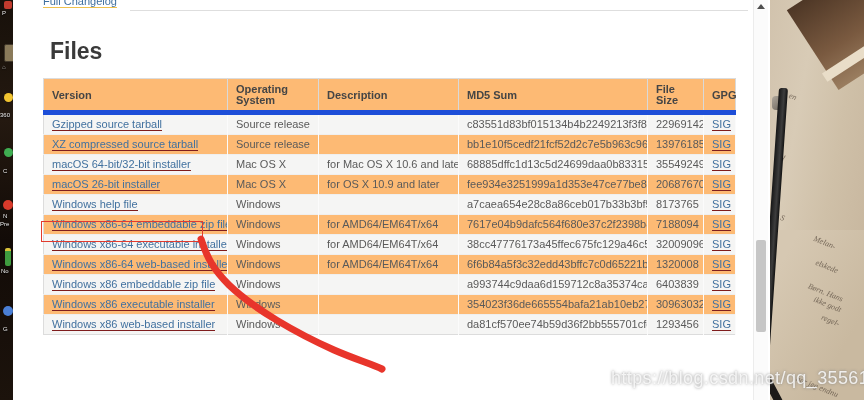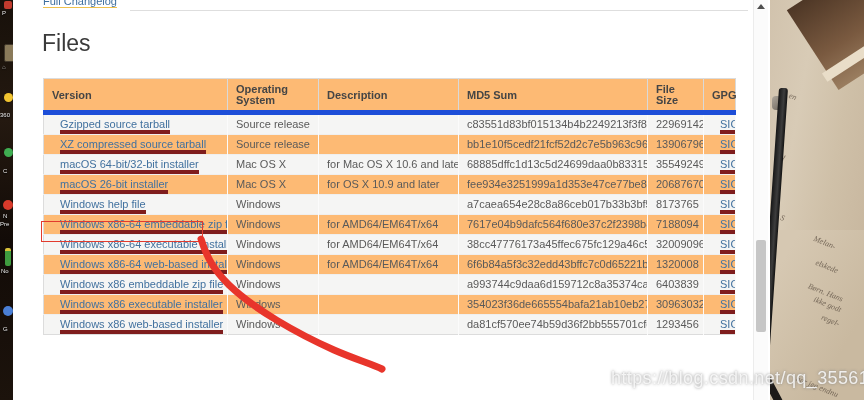--- a/index.html
+++ b/index.html
@@ -28,33 +28,33 @@
   .desktop{position:absolute;left:0;top:0;width:13px;height:400px;overflow:hidden;
     background:linear-gradient(180deg,#17100a,#241910 30%,#120b07 60%,#1c130c);}
   .d-ico{position:absolute;border-radius:2px;}
   .d-label{position:absolute;color:#e9e9e9;font-size:6px;line-height:7px;white-space:nowrap;
     text-shadow:0 1px 1px #000;}
   
   .window{position:absolute;left:13px;top:0;width:757px;height:400px;background:#ffffff;overflow:hidden;}
   .top-link{position:absolute;left:30px;top:-5px;font-size:11px;color:#3e6e9e;text-decoration:none;
     border-bottom:1px solid #efc14e;}
   .top-divider{position:absolute;left:117px;top:10px;width:618px;height:0;border-top:1px solid #dedede;}
-  .page-heading{position:absolute;left:29px;top:30px;font-size:23px;font-weight:normal;color:#3a3a3a;margin:0;}
+  .page-heading{position:absolute;left:29px;top:30px;font-size:23px;font-weight:bold;color:#3a3a3a;margin:8px;}
   
   table.files{position:absolute;left:30px;top:78px;width:692px;border-collapse:collapse;
     table-layout:fixed;font-size:11px;color:#5a5a5a;border:1px solid #dcdcdc;}
   table.files col.c0{width:184px}table.files col.c1{width:91px}table.files col.c2{width:140px}
   table.files col.c3{width:189px}table.files col.c4{width:56px}table.files col.c5{width:32px}
   table.files th{background:#fdba74;color:#454545;font-weight:bold;text-align:left;
     padding:5px 8px 4px 8px;border-right:1px solid #d9d9d9;border-bottom:5px solid #1d4ed8;line-height:11px;}
   table.files td{padding:4px 8px;line-height:11px;border-right:1px solid #fbfbfb;
     border-top:1px solid #efefef;overflow:hidden;white-space:nowrap;}
   table.files tr{background:#f5f5f4;}
   table.files tr.alt{background:#fdba74;}
-  table.files a{color:#41719f;text-decoration:none;border-bottom:5px solid #7f1d1d;margin-left:8px;}
+  table.files a{color:#41719f;text-decoration:none;border-bottom:1px solid #7f1d1d;}
   
   .scrollbar{position:absolute;left:740px;top:0;width:14px;height:400px;background:#fbfbfb;
     border-left:1px solid #ececec;}
   .scroll-up{position:absolute;left:3px;top:4px;width:0;height:0;
     border-left:4px solid transparent;border-right:4px solid transparent;border-bottom:5px solid #4f4f4f;}
   .scroll-thumb{position:absolute;left:2px;top:240px;width:10px;height:92px;background:#c6c6c6;border-radius:2px;}
   
   .footer{position:absolute;left:0;top:375px;width:757px;height:25px;background:#e3e4e6;
     border-top:1px solid #cbcbcb;}
   .f-link{position:absolute;top:14px;font-size:11.5px;color:#3c6d9c;text-decoration:none;white-space:nowrap;}
@@ -137,21 +137,21 @@
           <td><span></span></td>
           <td><span>c83551d83bf015134b4b2249213f3f85</span></td>
           <td><span>22969142</span></td>
           <td><a href="#">SIG</a></td>
         </tr>
         <tr class="alt">
           <td><a href="#">XZ compressed source tarball</a></td>
           <td><span>Source release</span></td>
           <td><span></span></td>
           <td><span>bb1e10f5cedf21fcf52d2c7e5b963c96</span></td>
-          <td><span>13906796</span></td>
+          <td><span>13976185</span></td>
           <td><a href="#">SIG</a></td>
         </tr>
         <tr>
           <td><a href="#">macOS 64-bit/32-bit installer</a></td>
           <td><span>Mac OS X</span></td>
           <td><span>for Mac OS X 10.6 and later</span></td>
           <td><span>68885dffc1d13c5d24699daa0b83315f</span></td>
           <td><span>35549249</span></td>
           <td><a href="#">SIG</a></td>
         </tr>

